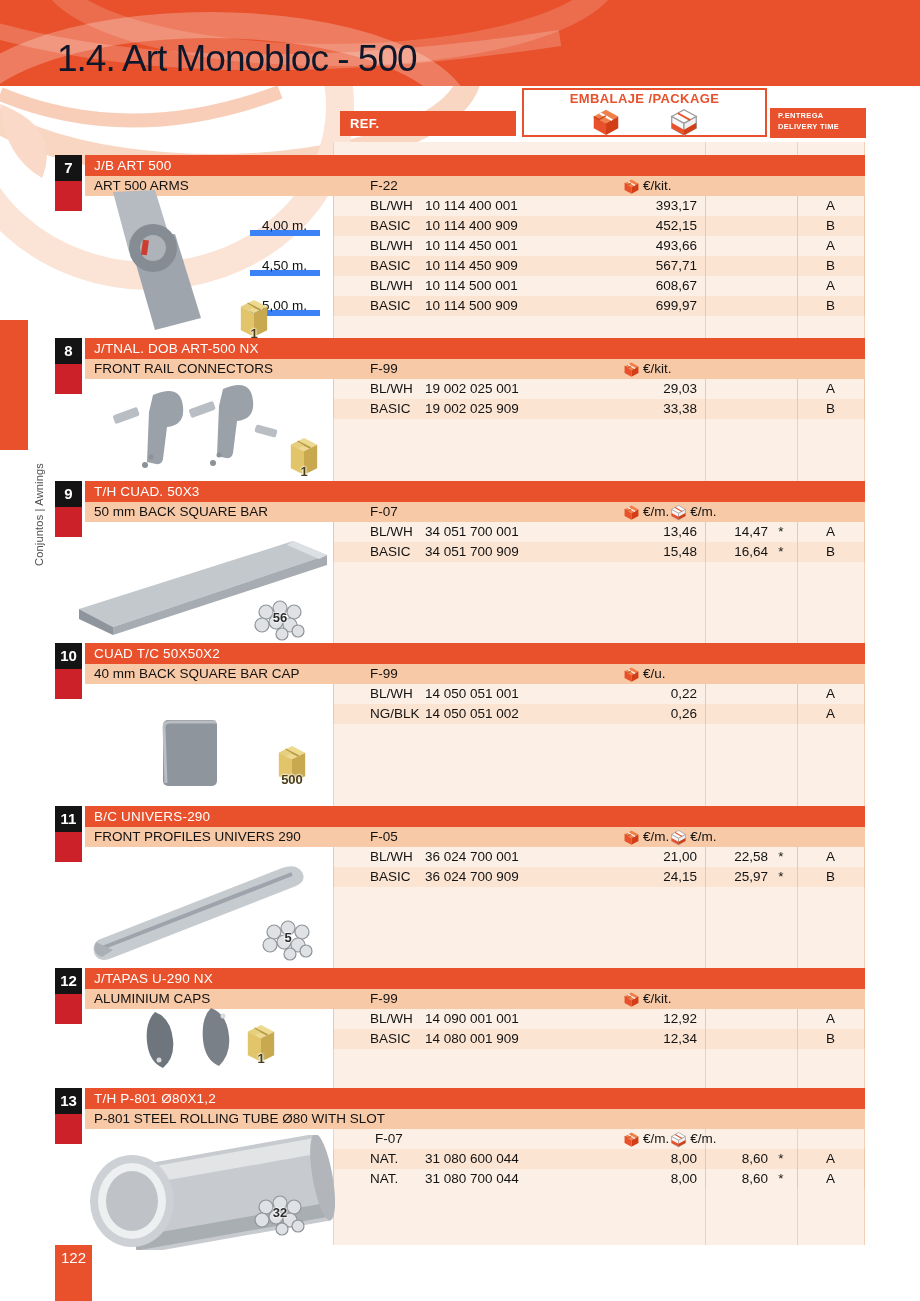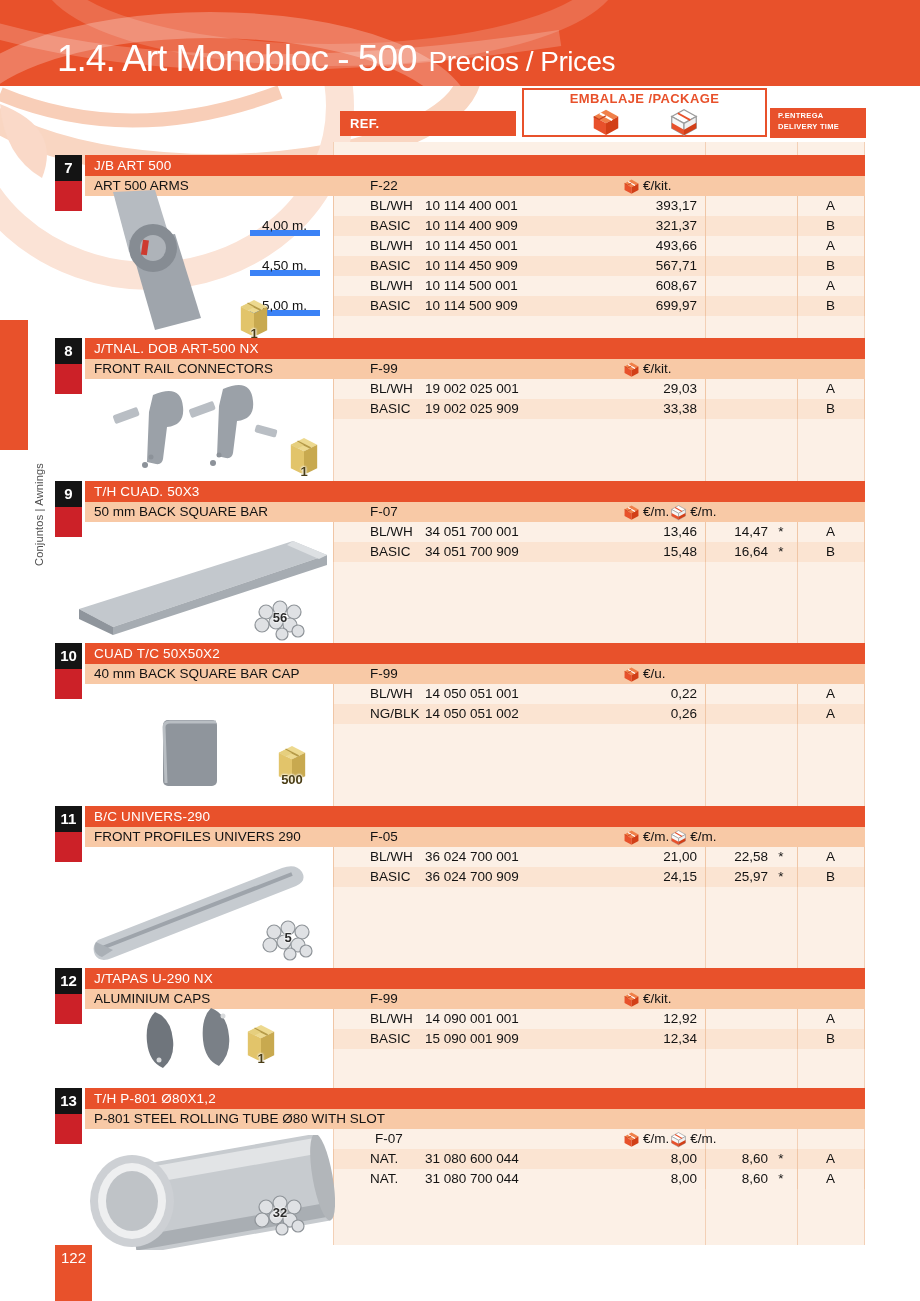--- a/index.html
+++ b/index.html
@@ -1,20 +1,20 @@
 <!DOCTYPE html>
 <html><head>
 <meta charset="utf-8">
 <style>
 *{margin:0;padding:0;box-sizing:border-box}
 body{font-family:"Liberation Sans",sans-serif;background:#fff}
 .page{position:relative;width:920px;height:1301px;background:#fff;overflow:hidden;color:#151515}
 .band{position:absolute;left:0;top:0;width:920px;height:86px;background:#E8512B;overflow:hidden}
 .band svg{position:absolute;left:0;top:0}
-.page-title{position:absolute;left:57px;top:38px;display:flex;align-items:baseline;gap:12px;color:#ffffff;white-space:nowrap}
+.page-title{position:absolute;left:57px;top:38px;display:flex;align-items:baseline;gap:12px;color:#0f172a;white-space:nowrap}
 .t-main{font-size:37px;letter-spacing:-1px}
 .t-sub{font-size:28px;letter-spacing:-.5px}
 .deco-below{position:absolute;left:0;top:86px;pointer-events:none}
 .ref-bar{position:absolute;left:340px;top:111px;width:176px;height:25px;background:#E8512B;color:#fff;font-size:13px;font-weight:bold;line-height:25px;padding-left:10px;letter-spacing:.3px}
 .pkg-box{position:absolute;left:522px;top:88px;width:245px;height:49px;background:#fff;border:2px solid #E8512B;text-align:center}
 .pkg-label{color:#E8512B;font-size:13px;font-weight:bold;letter-spacing:.4px;margin-top:1px}
 .pkg-icons{display:flex;justify-content:center;gap:48px;margin-top:1px}
 .dlv-box{position:absolute;left:770px;top:108px;width:96px;height:30px;background:#E8512B;color:#fff;font-size:7.5px;font-weight:bold;line-height:1.4;padding:3px 0 0 8px;letter-spacing:.3px}
 .track{position:absolute;left:333px;top:142px;width:532px;height:1103px;background:#FCF0E6}
 .vl{position:absolute;top:0;width:1px;height:100%;background:#F3D0B6}
@@ -56,21 +56,20 @@
 <div class="page">
 
   <div class="band">
     <svg width="920" height="86" viewBox="0 0 920 86">
       <ellipse cx="210" cy="120" rx="250" ry="95" fill="none" stroke="rgba(255,255,255,0.25)" stroke-width="26"></ellipse>
       <ellipse cx="330" cy="-30" rx="280" ry="85" fill="none" stroke="rgba(255,255,255,0.16)" stroke-width="22"></ellipse>
       <path d="M-20 26 Q 200 92 560 38" stroke="rgba(255,255,255,0.20)" stroke-width="16" fill="none"></path>
     </svg>
     <div class="page-title">
       <span class="t-main">1.4. Art Monobloc - 500</span>
-      <span class="t-sub">Precios / Prices</span>
     </div>
   </div>
 
   <svg class="deco-below" width="600" height="240" viewBox="0 0 600 240">
     <ellipse cx="215" cy="-15" rx="255" ry="95" fill="none" stroke="#F9D6C2" stroke-width="24"></ellipse>
     <ellipse cx="150" cy="20" rx="190" ry="170" fill="none" stroke="#FBE3D6" stroke-width="28"></ellipse>
     <path d="M0 8 Q 130 62 280 6" stroke="#F8CEB8" stroke-width="14" fill="none"></path>
     <path d="M0 18 Q 62 42 42 92 Q 4 70 0 18 Z" fill="#FAD9C8"></path>
   </svg>
 
@@ -146,21 +145,21 @@
           <span class="dl">A</span>
         </div>
         <div class="trow shaded" style="top: 61px;">
           <i class="cl" style="left: 0px;"></i>
           <i class="cl" style="left: 372px;"></i>
           <i class="cl" style="left: 464px;"></i>
           <i class="cl" style="left: 531px;"></i>
           <span class="size">4,00 m.</span>
           <span class="finish">BASIC</span>
           <span class="code">10 114 400 909</span>
-          <span class="p1">321,37</span>
+          <span class="p1">452,15</span>
           <span class="dl">B</span>
         </div>
         <div class="trow" style="top: 81px;">
           <i class="cl" style="left: 0px;"></i>
           <i class="cl" style="left: 372px;"></i>
           <i class="cl" style="left: 464px;"></i>
           <i class="cl" style="left: 531px;"></i>
           <span class="finish">BL/WH</span>
           <span class="code">10 114 450 001</span>
           <span class="p1">493,66</span>
@@ -516,21 +515,21 @@
           <span class="code">14 090 001 001</span>
           <span class="p1">12,92</span>
           <span class="dl">A</span>
         </div>
         <div class="trow shaded" style="top: 61px;">
           <i class="cl" style="left: 0px;"></i>
           <i class="cl" style="left: 372px;"></i>
           <i class="cl" style="left: 464px;"></i>
           <i class="cl" style="left: 531px;"></i>
           <span class="finish">BASIC</span>
-          <span class="code">15 090 001 909</span>
+          <span class="code">14 080 001 909</span>
           <span class="p1">12,34</span>
           <span class="dl">B</span>
         </div>
         <div class="imgbox" style="left: 80px; top: 40px; width: 130px; height: 64px;">
           <svg width="100%" height="100%" viewBox="0 0 130 64">
             <path d="M20 4 q16 6 18 28 q2 18 -10 28 q-14 -6 -16 -26 q-2 -20 8 -30 z" fill="#6F757C"></path>
             <path d="M76 0 q16 6 18 28 q2 18 -10 30 q-14 -6 -16 -26 q-2 -22 8 -32 z" fill="#7A8087"></path>
             <circle cx="24" cy="52" r="2.5" fill="#D8DADC"></circle>
             <circle cx="88" cy="8" r="2.5" fill="#D8DADC"></circle>
           </svg>

